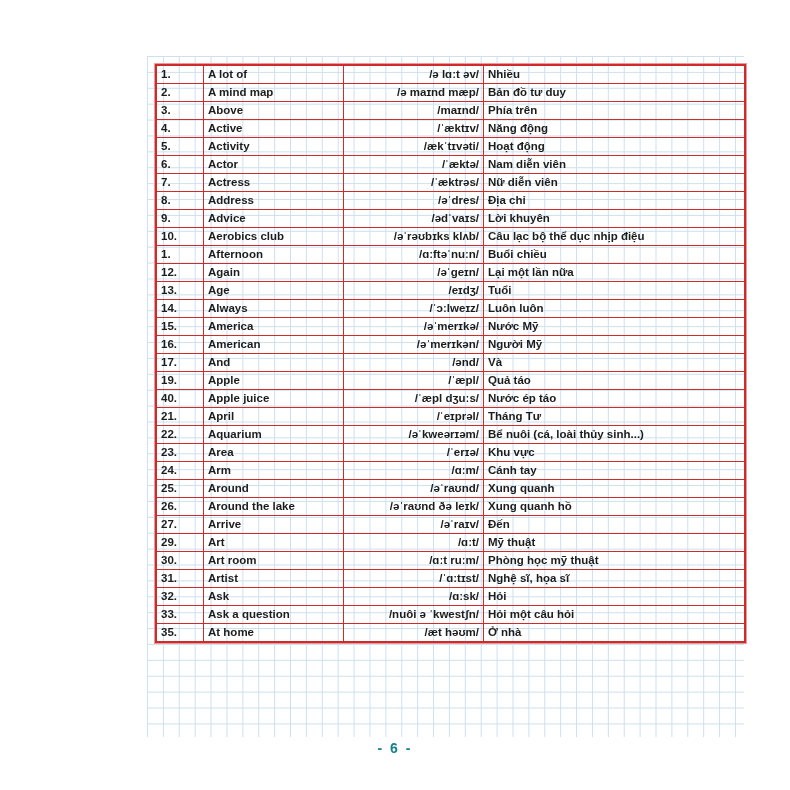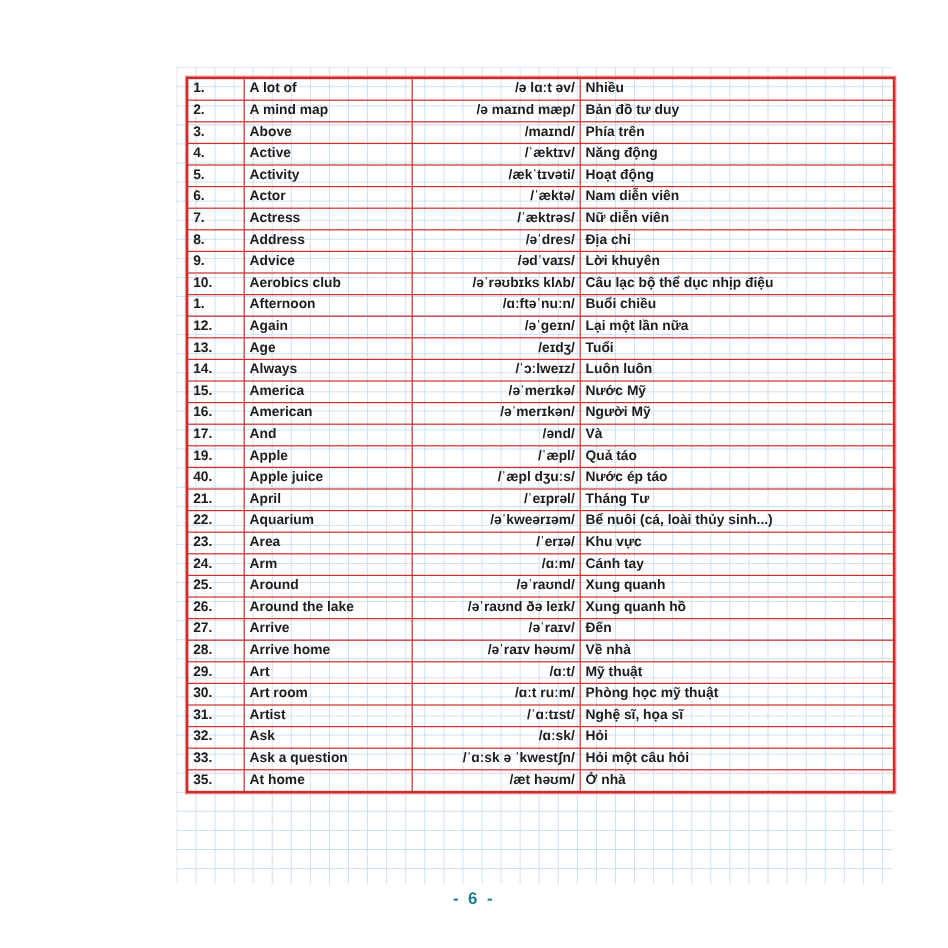--- a/index.html
+++ b/index.html
@@ -229,26 +229,20 @@
           <td class="c-ipa">/əˈraʊnd ðə leɪk/</td>
           <td class="c-meaning">Xung quanh hồ</td>
         </tr>
         <tr>
           <td class="c-no">27.</td>
           <td class="c-word">Arrive</td>
           <td class="c-ipa">/əˈraɪv/</td>
           <td class="c-meaning">Đến</td>
         </tr>
         <tr>
-          <td class="c-no">28.</td>
-          <td class="c-word">Arrive home</td>
-          <td class="c-ipa">/əˈraɪv həʊm/</td>
-          <td class="c-meaning">Về nhà</td>
-        </tr>
-        <tr>
           <td class="c-no">29.</td>
           <td class="c-word">Art</td>
           <td class="c-ipa">/ɑːt/</td>
           <td class="c-meaning">Mỹ thuật</td>
         </tr>
         <tr>
           <td class="c-no">30.</td>
           <td class="c-word">Art room</td>
           <td class="c-ipa">/ɑːt ruːm/</td>
           <td class="c-meaning">Phòng học mỹ thuật</td>
@@ -261,21 +255,21 @@
         </tr>
         <tr>
           <td class="c-no">32.</td>
           <td class="c-word">Ask</td>
           <td class="c-ipa">/ɑːsk/</td>
           <td class="c-meaning">Hỏi</td>
         </tr>
         <tr>
           <td class="c-no">33.</td>
           <td class="c-word">Ask a question</td>
-          <td class="c-ipa">/ˈɑːsk ə ˈkwestʃn/</td>
+          <td class="c-ipa">/nuôi ə ˈkwestʃn/</td>
           <td class="c-meaning">Hỏi một câu hỏi</td>
         </tr>
         <tr>
           <td class="c-no">35.</td>
           <td class="c-word">At home</td>
           <td class="c-ipa">/æt həʊm/</td>
           <td class="c-meaning">Ở nhà</td>
         </tr>
       </tbody>
   </table>

